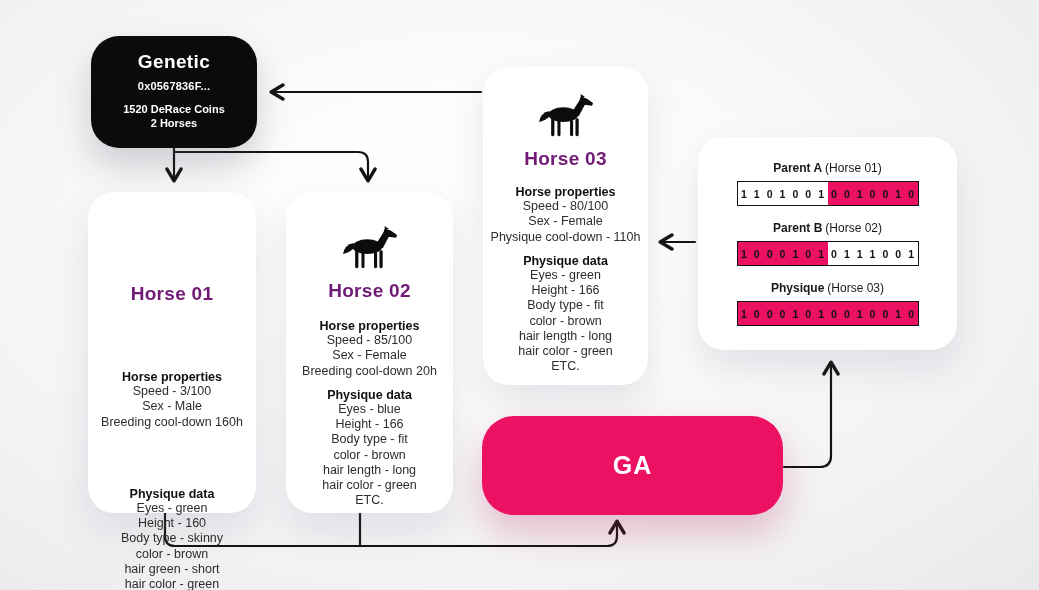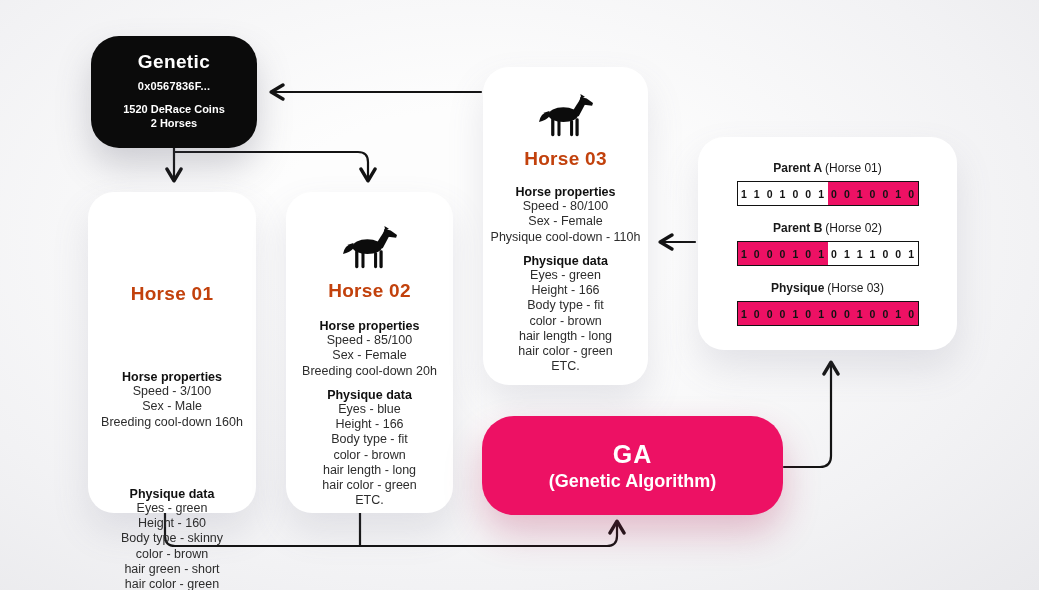--- a/index.html
+++ b/index.html
@@ -31,21 +31,21 @@
   
   .horse-card {
     position:absolute; background:#fff; border-radius:26px; text-align:center;
     box-shadow:0 18px 36px rgba(110,110,135,.16);
     display:flex; flex-direction:column; align-items:center; box-sizing:border-box;
   }
   .hc1 { left:88px;  top:192px; width:168px; height:321px; padding-top:34px;gap:48px; }
   .hc2 { left:286px; top:192px; width:167px; height:321px; padding-top:34px; }
   .hc3 { left:483px; top:67px;  width:165px; height:318px; padding-top:27px; }
   .horse-icon { width:58px; height:45px; fill:#0c0c0c; }
-  .horse-title { font-size:19px; font-weight:bold; letter-spacing:.3px; margin-top:9px; color:#c2410c; }
+  .horse-title { font-size:19px; font-weight:bold; letter-spacing:.3px; margin-top:9px; color:#701a75; }
   .sec-heading { font-size:12.5px; font-weight:bold; color:#101010; }
   .props { margin-top:17px; }
   .physique { margin-top:9px; }
   .prop-line { font-size:12.5px; color:#2d2d2d; line-height:1.22; }
   .hc3 .props { margin-top:15px; }
 
   
   .genome-panel {
     position:absolute; left:698px; top:137px; width:259px; height:213px;
     background:#fff; border-radius:26px; box-shadow:0 18px 36px rgba(110,110,135,.16);
@@ -253,16 +253,15 @@
           <span class="bit pink">0</span>
           <span class="bit pink">0</span>
           <span class="bit pink">1</span>
           <span class="bit pink">0</span>
         </div>
     </div>
   </div>
 
   <div class="ga-box">
     <div class="ga-title">GA</div>
-    <div class="ga-sub">(Genetic Algorithm)</div>
   </div>
 
 </div>
 
 </body></html>

